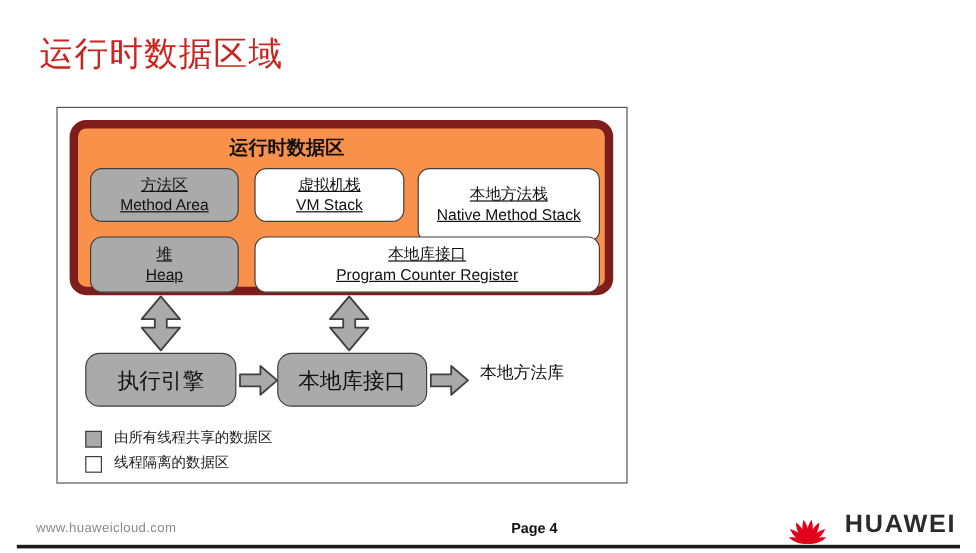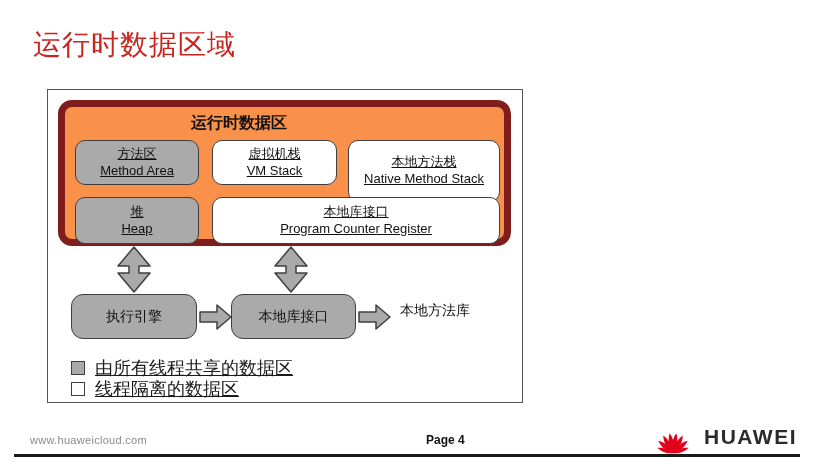--- a/index.html
+++ b/index.html
@@ -53,33 +53,33 @@
   .right-arrow { position: absolute; width: 33px; height: 28px; }
   .rarrow-1 { left: 151px; top: 213px; }
   .rarrow-2 { left: 310px; top: 213px; }
 
   
   .engine-box {
     position: absolute; top: 204px; height: 45px;
     background: var(--box-gray, #AAAAAA);
     border: 1.5px solid var(--border-dark, #3F3F3F); border-radius: 12px;
     display: flex; align-items: center; justify-content: center;
-    font-size: 14px; color: #111;
+    font-size: 18px; color: #111;
   }
   .box-exec-engine { left: 23px; width: 126px; }
   .box-native-if   { left: 183px; width: 125px; }
   .native-lib-label {
     position: absolute; left: 352px; top: 212px;
     font-size: 14px; color: #111;
   }
 
   
   .legend-row {
-    position: absolute; left: 23px; display: flex; align-items: center;
-    font-size: 18px; color: #1a1a1a; text-decoration: underline;
+    position: absolute; left: 23px; display: flex; align-items: flex-end;
+    font-size: 12px; color: #1a1a1a;
   }
   .legend-1 { top: 266px; }
   .legend-2 { top: 287px; }
   .legend-swatch {
     width: 14px; height: 14px; border: 1.5px solid var(--border-dark, #3F3F3F);
     margin-right: 10px; flex: 0 0 auto;
   }
   .legend-swatch.shared { background: var(--box-gray, #AAAAAA); }
   .legend-swatch.isolated { background: #fff; }
 

